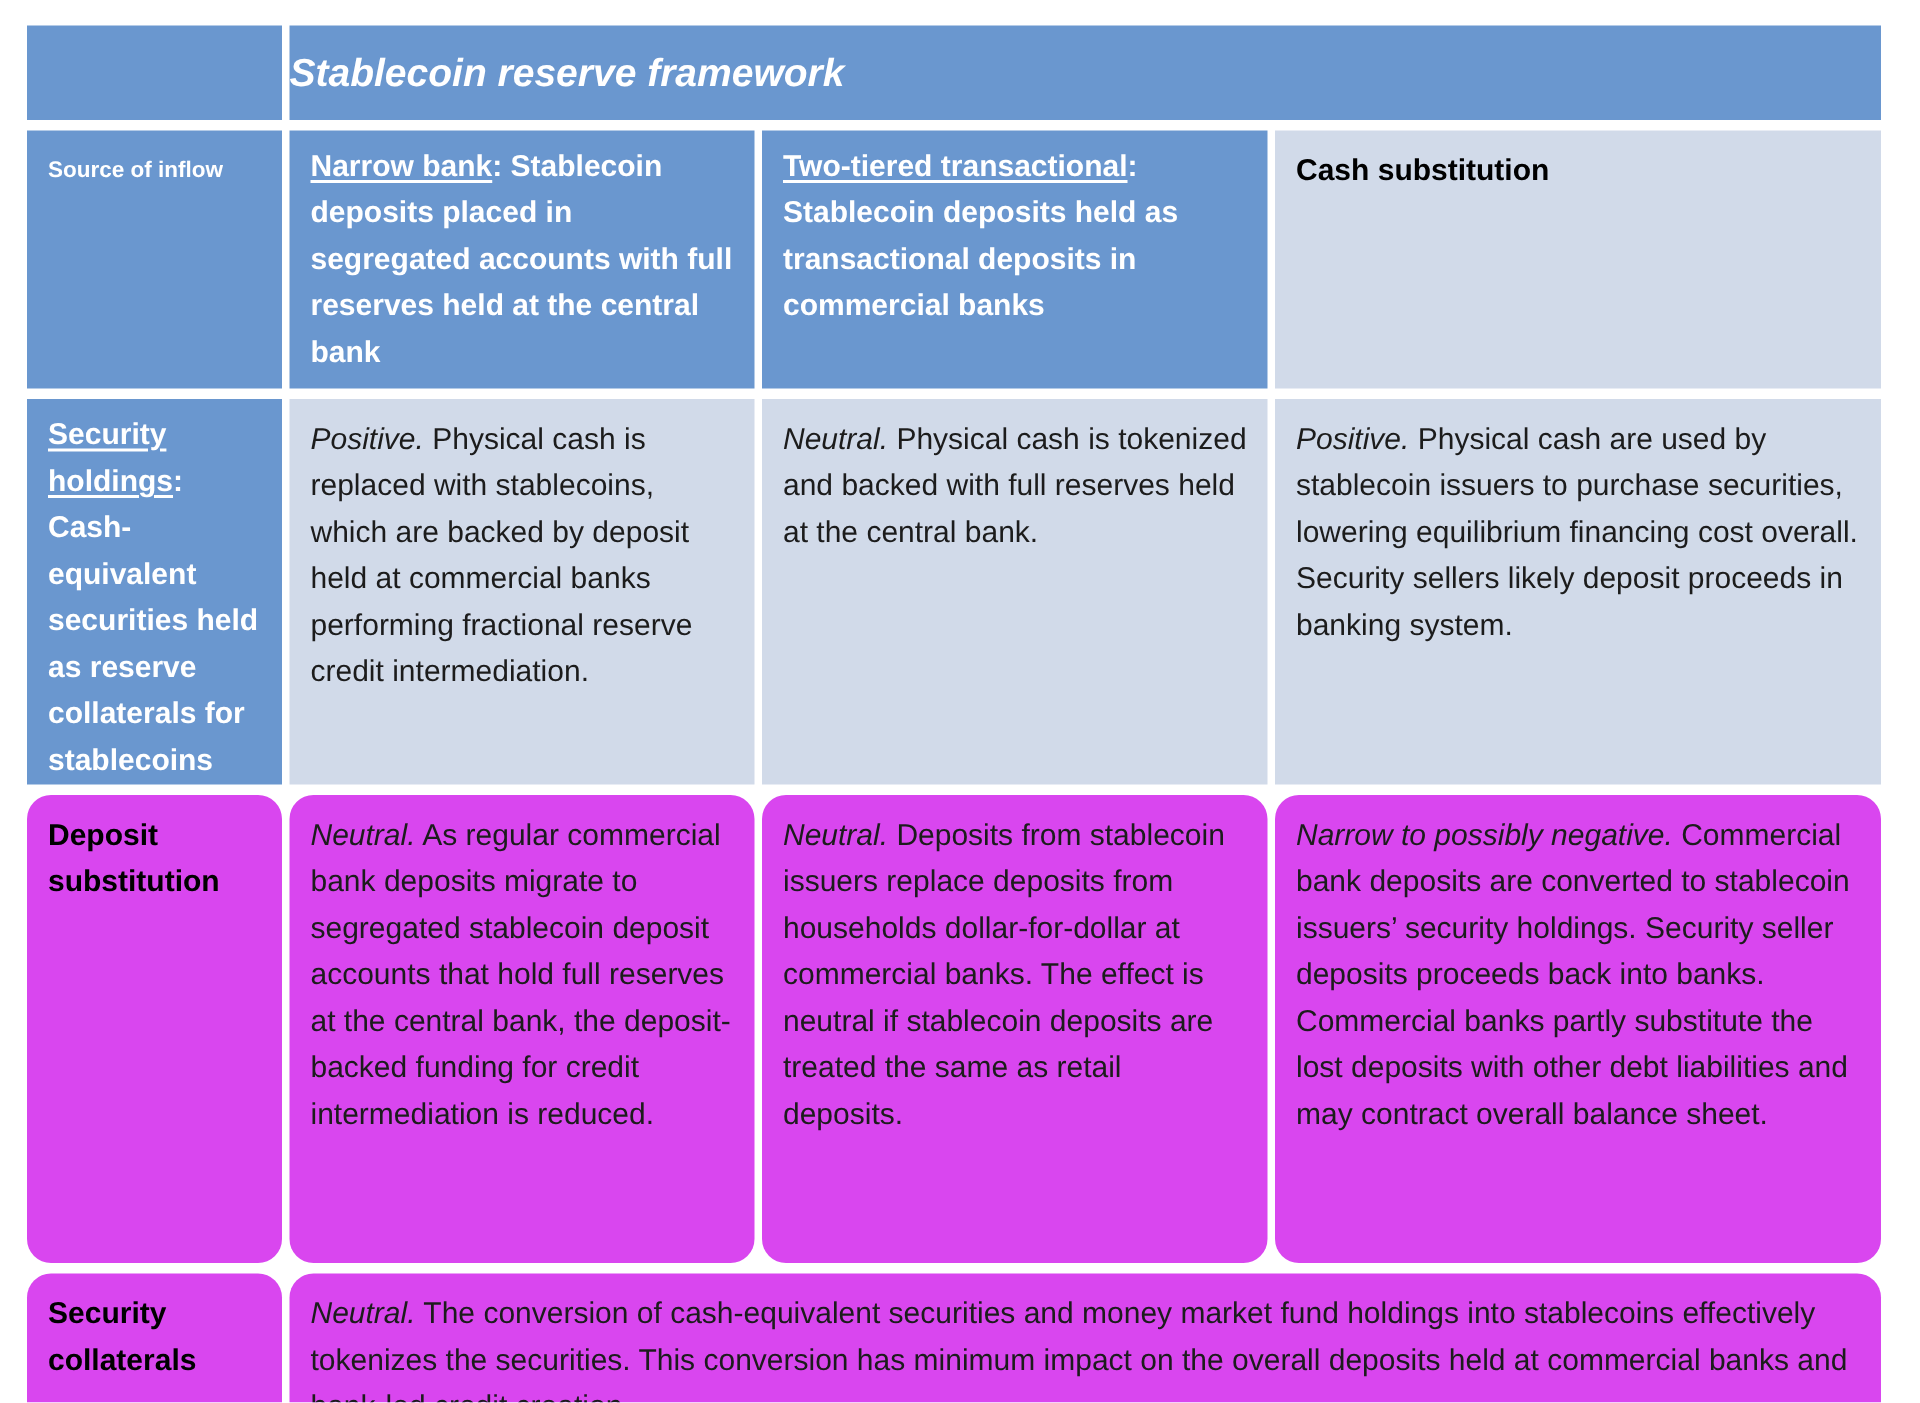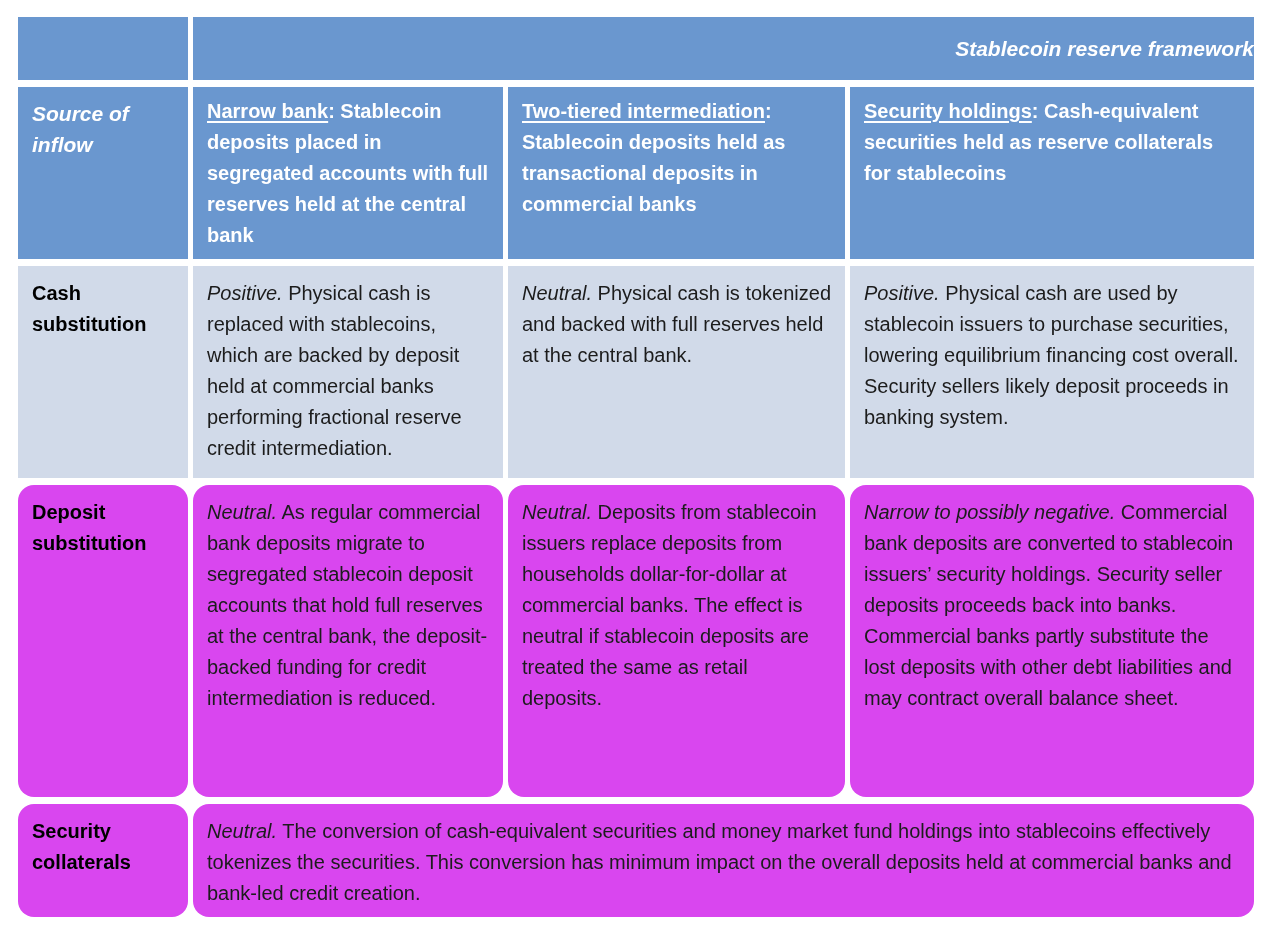--- a/index.html
+++ b/index.html
@@ -32,27 +32,26 @@
 
   
   .hd {
     background: #6a97cf;
     color: #ffffff;
     font-weight: 700;
   }
   .banner {
     display: flex;
     align-items: center;
-    justify-content: flex-end;
-    font-size: 21px;
+    justify-content: flex-start;
+    font-size: 26px;
     font-style: italic;
   }
   .rowhead {
-    font-style: italic;
-    font-size: 21px;
+    font-size: 15px;
     line-height: 31px;
     padding: 11px 10px 0 14px;
   }
   .colhead {
     font-size: 20px;
     line-height: 31px;
     padding: 9px 12px 0 14px;
   }
   .uterm {
     text-decoration: underline;
@@ -88,28 +87,28 @@
       <span>Stablecoin reserve framework</span>
     </div>
 
     <div class="cell hd rowhead">
       <span>Source of inflow</span>
     </div>
     <div class="cell hd colhead">
       <span class="uterm">Narrow bank</span><span>: Stablecoin deposits placed in segregated accounts with full reserves held at the central bank</span>
     </div>
     <div class="cell hd colhead">
-      <span class="uterm">Two-tiered intermediation</span><span>: Stablecoin deposits held as transactional deposits in commercial banks</span>
+      <span class="uterm">Two-tiered transactional</span><span>: Stablecoin deposits held as transactional deposits in commercial banks</span>
     </div>
+    <div class="cell bd band1 rowlabel">
+      <span>Cash substitution</span>
+    </div>
+
     <div class="cell hd colhead">
       <span class="uterm">Security holdings</span><span>: Cash-equivalent securities held as reserve collaterals for stablecoins</span>
-    </div>
-
-    <div class="cell bd band1 rowlabel">
-      <span>Cash substitution</span>
     </div>
     <div class="cell bd band1">
       <span class="verdict">Positive.</span>
       <span>Physical cash is replaced with stablecoins, which are backed by deposit held at commercial banks performing fractional reserve credit intermediation.</span>
     </div>
     <div class="cell bd band1">
       <span class="verdict">Neutral.</span>
       <span>Physical cash is tokenized and backed with full reserves held at the central bank.</span>
     </div>
     <div class="cell bd band1">

